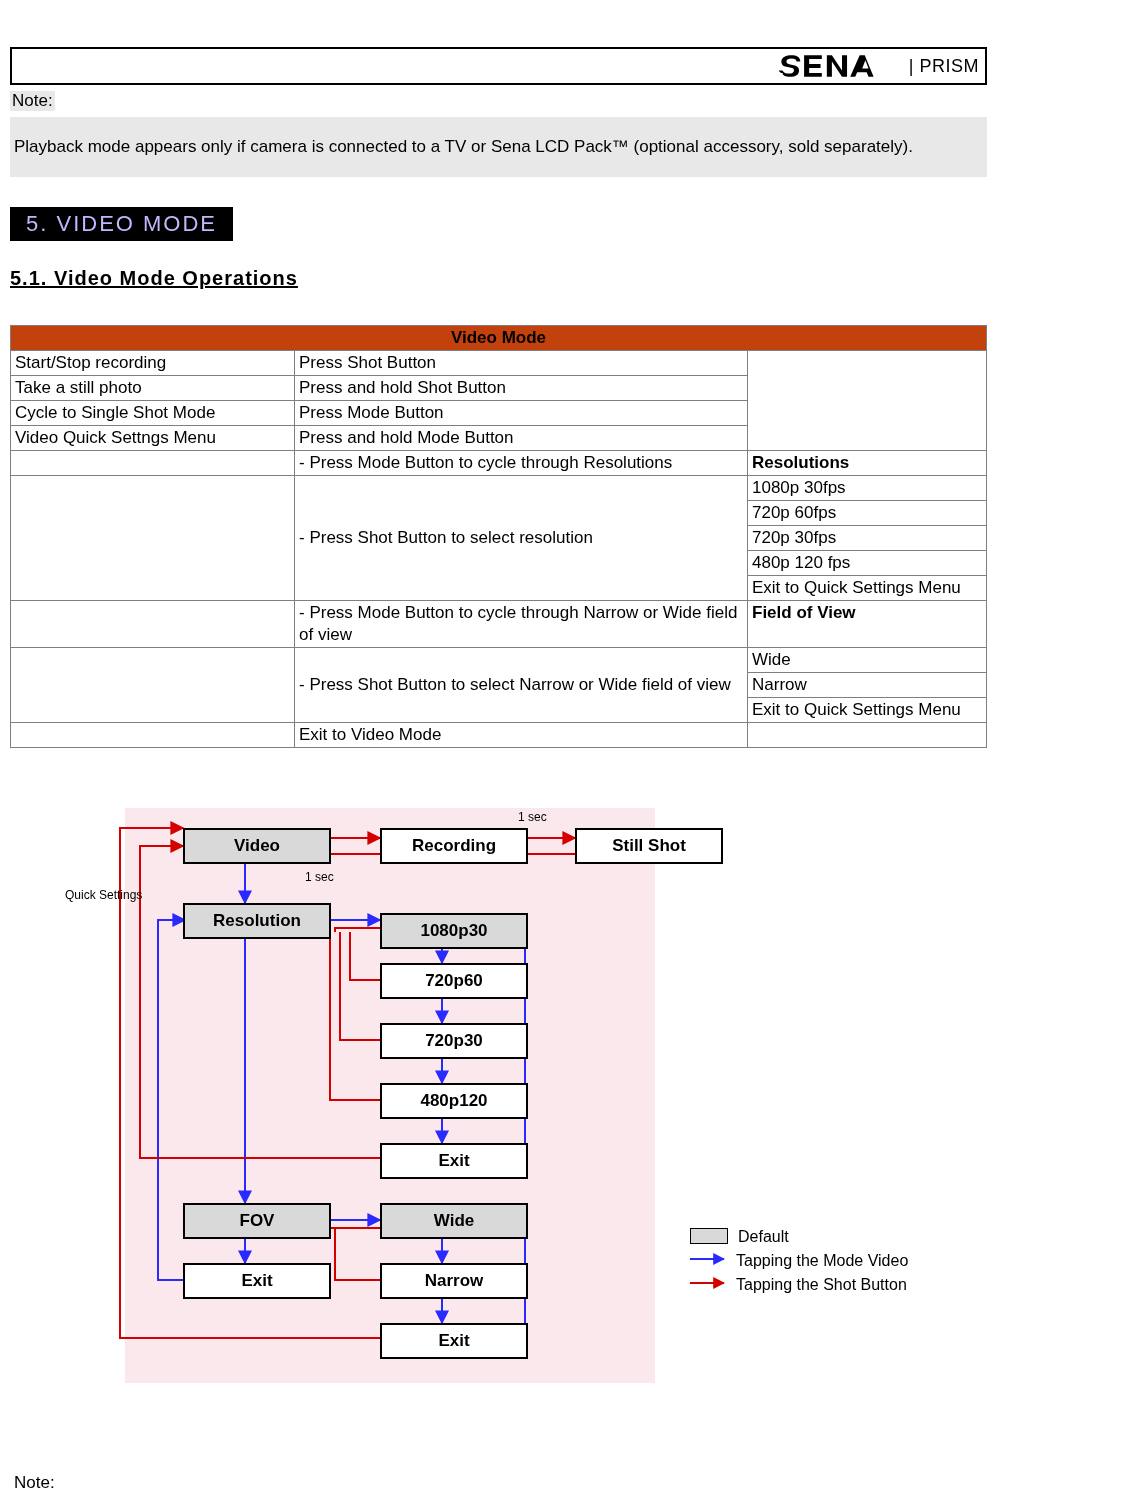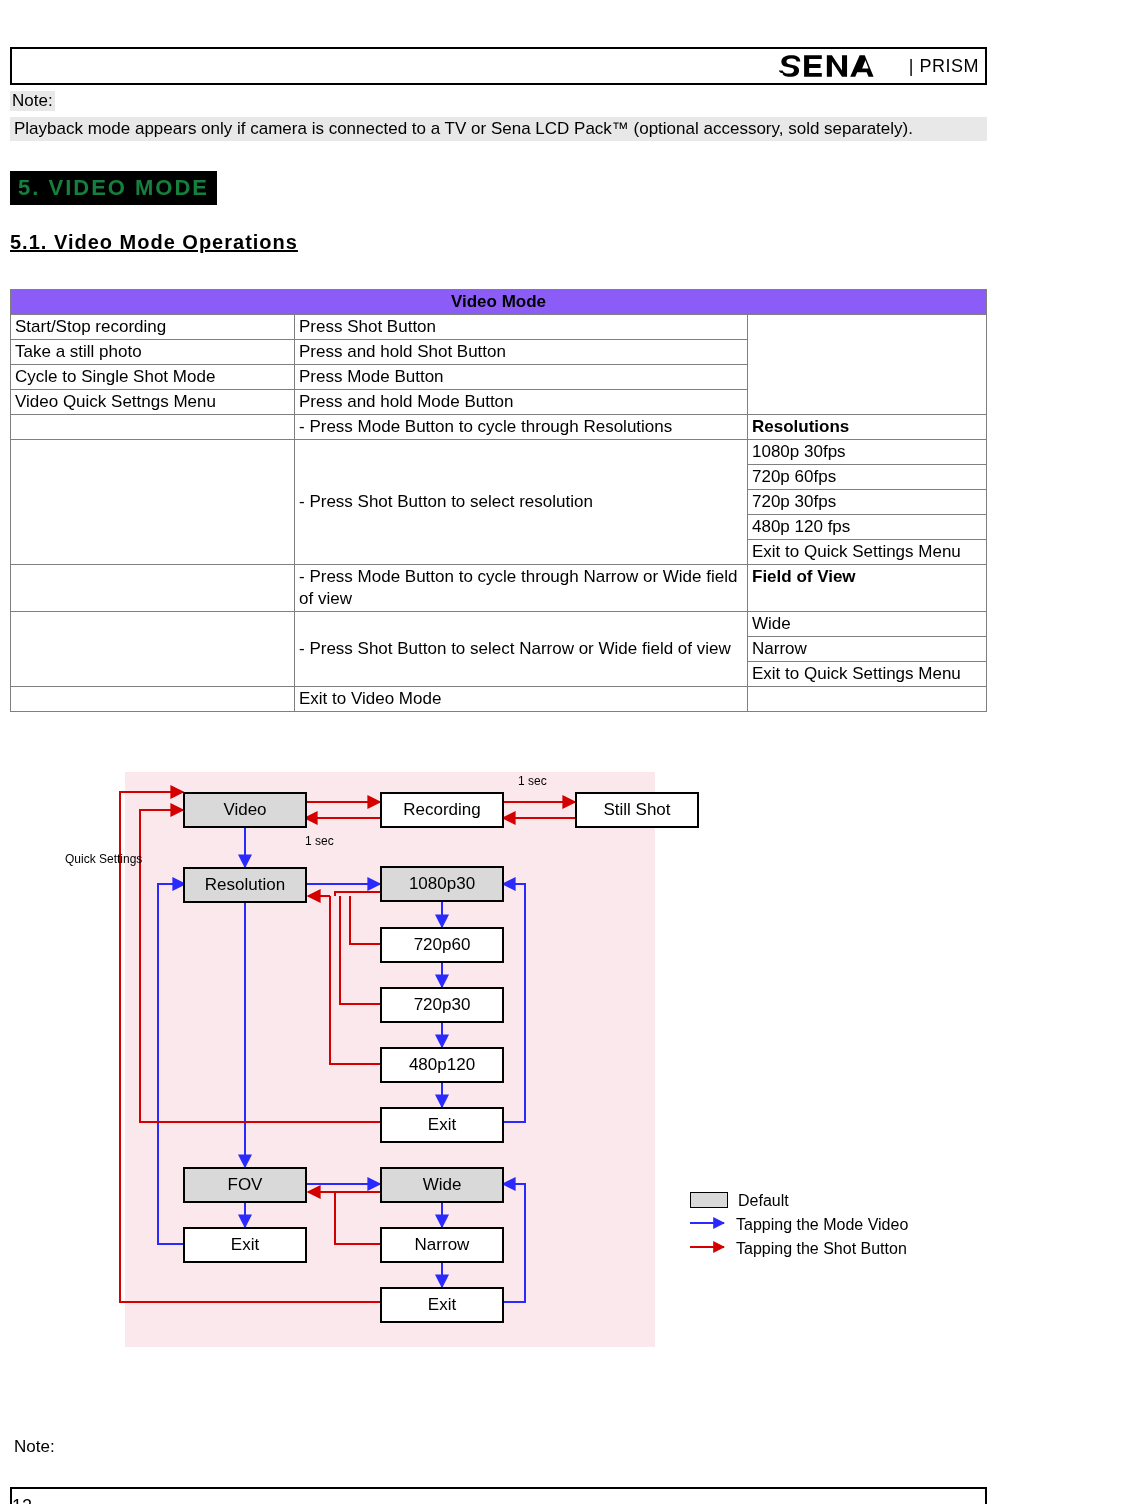--- a/index.html
+++ b/index.html
@@ -15,38 +15,38 @@
     margin-top:47px;
   }
   
   .hdr{border:2px solid #000;height:34px;margin:8px 10px 6px 10px;display:flex;align-items:center;justify-content:flex-end;padding-right:6px}
   .hdr .prism{font-size:18px;letter-spacing:.5px}
   .sena-logo{display:inline-flex;align-items:center;margin-right:2px}
   .sena-logo svg{height:24px}
   .ftr{border:2px solid #000;height:34px;margin:10px 10px 8px 10px;display:flex;align-items:center;justify-content:flex-start;font-size:18px}
   .content{padding:0 10px}
   .note-label{background:#e8e8e8;display:inline-block;padding:0 2px}
-  .note-body{background:#e8e8e8;padding:2px 4px;margin-top:6px}
-  .h5{background:#000;color:#15803d;display:inline-block;padding:4px 8px;font-weight:700;letter-spacing:2px;margin-top:30px;font-size:22px}
+  .note-body{background:#e8e8e8;padding:20px 4px;margin-top:6px}
+  .h5{background:#000;color:#c4b5fd;display:inline-block;padding:4px 16px;font-weight:400;letter-spacing:2px;margin-top:30px;font-size:22px}
   .h51{font-weight:700;text-decoration:underline;letter-spacing:1px;margin-top:26px;font-size:20px}
   
   .tbl{border:1px solid #7f7f7f;border-collapse:collapse;width:100%;margin-top:35px;font-size:17px}
   .tbl td,.tbl th{border:1px solid #7f7f7f;padding:1px 4px;vertical-align:top;line-height:22px}
-  .tbl .title{background:#8b5cf6;text-align:center;font-weight:700}
+  .tbl .title{background:#c2410c;text-align:center;font-weight:700}
   .tbl .bold{font-weight:700}
   .col-a{width:275px}
   .col-b{}
   .col-c{width:230px}
   
   .diagram-outer{margin-top:60px;margin-left:70px;position:relative;width:840px;height:610px}
   .diagram{
     position:absolute;left:45px;top:0;width:530px;height:575px;
     background:#fbe8ec;
   }
-  .box{position:absolute;border:2px solid #000;background:#fff;padding:6px 0;text-align:center;font-weight:400;width:120px}
+  .box{position:absolute;border:2px solid #000;background:#fff;padding:6px 12px;text-align:center;font-weight:700;width:120px}
   .box.gray{background:#d9d9d9}
   .qs-label{position:absolute;left:-15px;top:80px;font-size:12px}
   .onesec{position:absolute;font-size:12px}
   
   .legend{position:absolute;right:0;top:420px;width:230px;font-size:16px}
   .legend .row{display:flex;align-items:flex-start;margin-bottom:6px}
   .legend .sw{width:36px;height:14px;border:1px solid #000;background:#d9d9d9;margin-right:10px}
   .legend .ar{width:36px;margin-right:10px;display:flex;align-items:center}
   .legend .ar svg{width:36px;height:14px}
   
@@ -206,21 +206,21 @@
 
         <path d="M300 530 L40 530 L40 20 L103 20" stroke="#d40000" marker-end="url(#ar)"></path>
       </g>
     </svg>
 
     <div class="box gray" style="left:103px;top:20px">Video</div>
     <div class="box" style="left:300px;top:20px">Recording</div>
     <div class="box" style="left:495px;top:20px">Still Shot</div>
 
     <div class="box gray" style="left:103px;top:95px">Resolution</div>
-    <div class="box gray" style="left:300px;top:94px">1080p30</div>
+    <div class="box gray" style="left:300px;top:105px">1080p30</div>
     <div class="box" style="left:300px;top:155px">720p60</div>
     <div class="box" style="left:300px;top:215px">720p30</div>
     <div class="box" style="left:300px;top:275px">480p120</div>
     <div class="box" style="left:300px;top:335px">Exit</div>
 
     <div class="box gray" style="left:103px;top:395px">FOV</div>
     <div class="box" style="left:103px;top:455px">Exit</div>
     <div class="box gray" style="left:300px;top:395px">Wide</div>
     <div class="box" style="left:300px;top:455px">Narrow</div>
     <div class="box" style="left:300px;top:515px">Exit</div>

